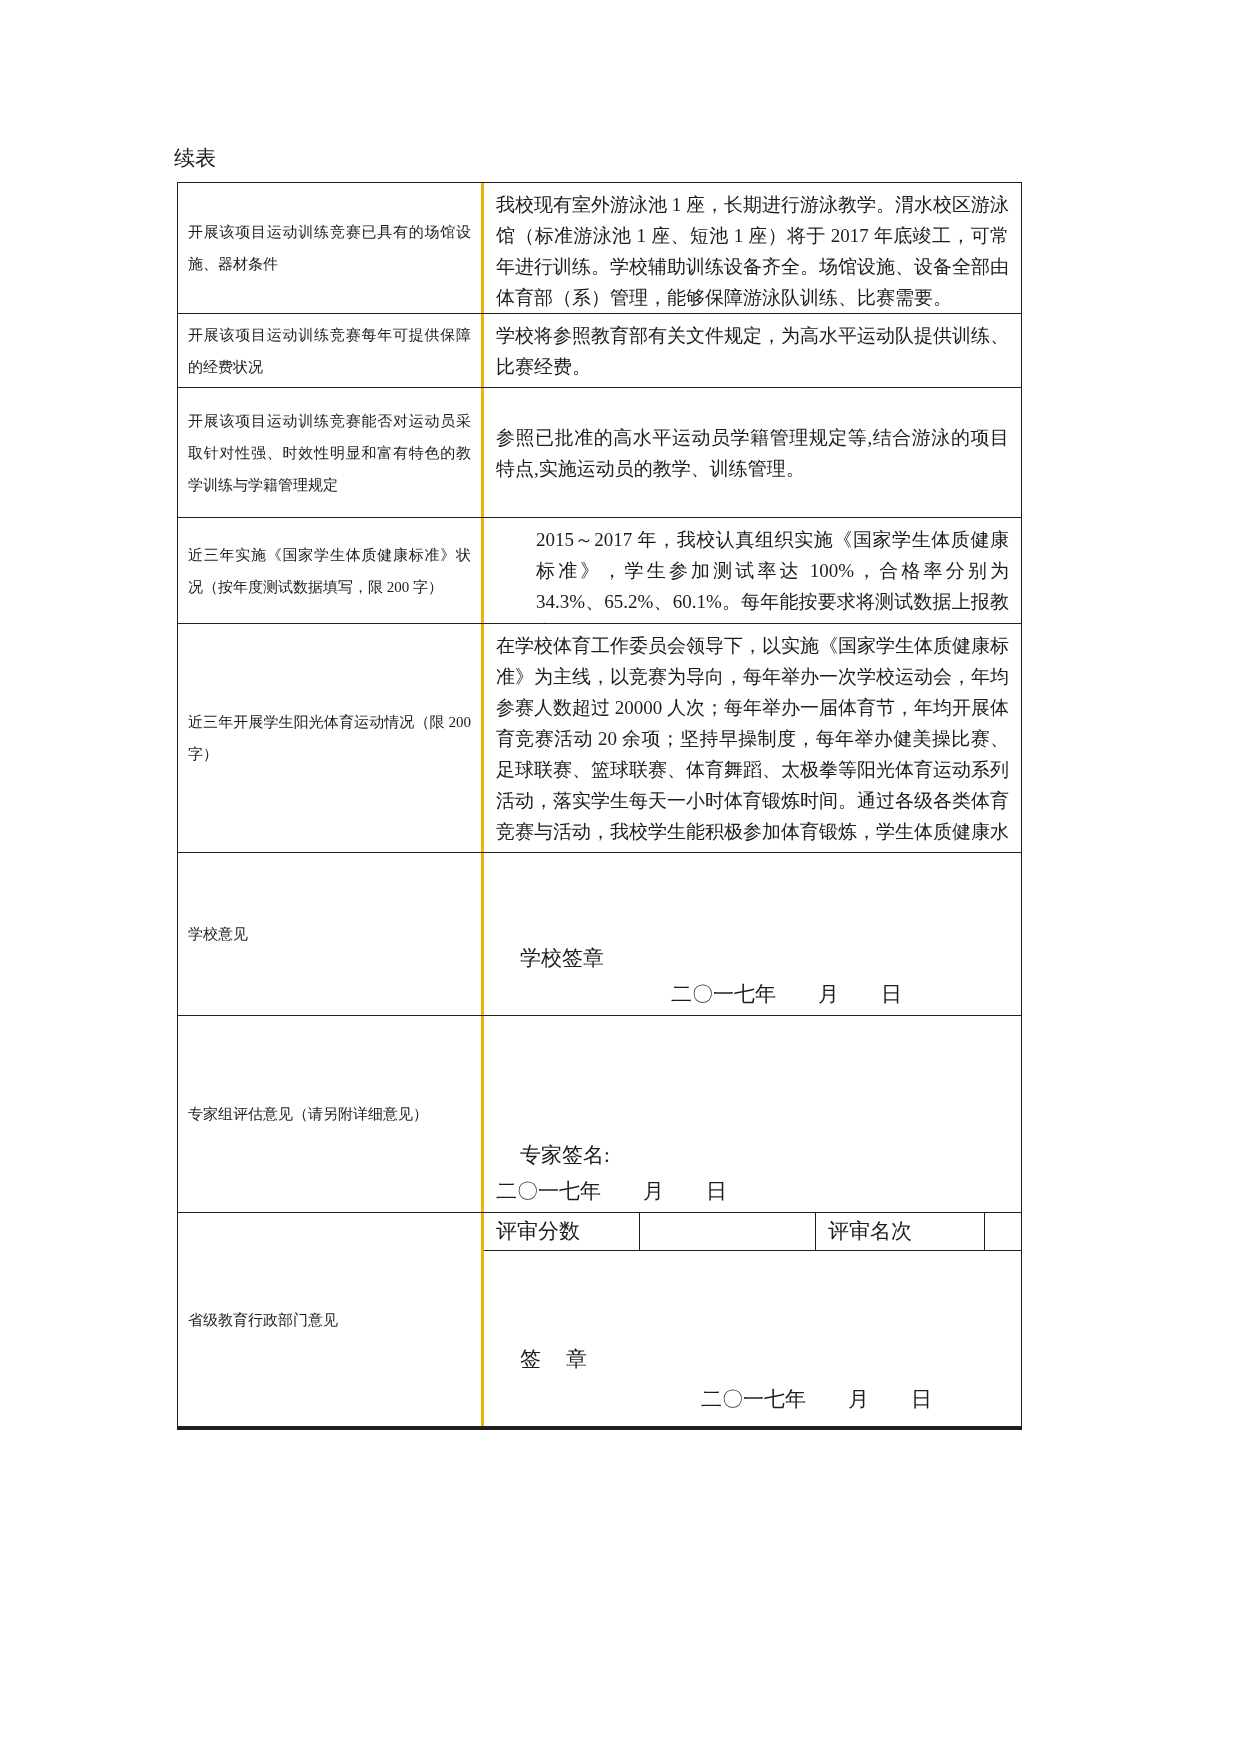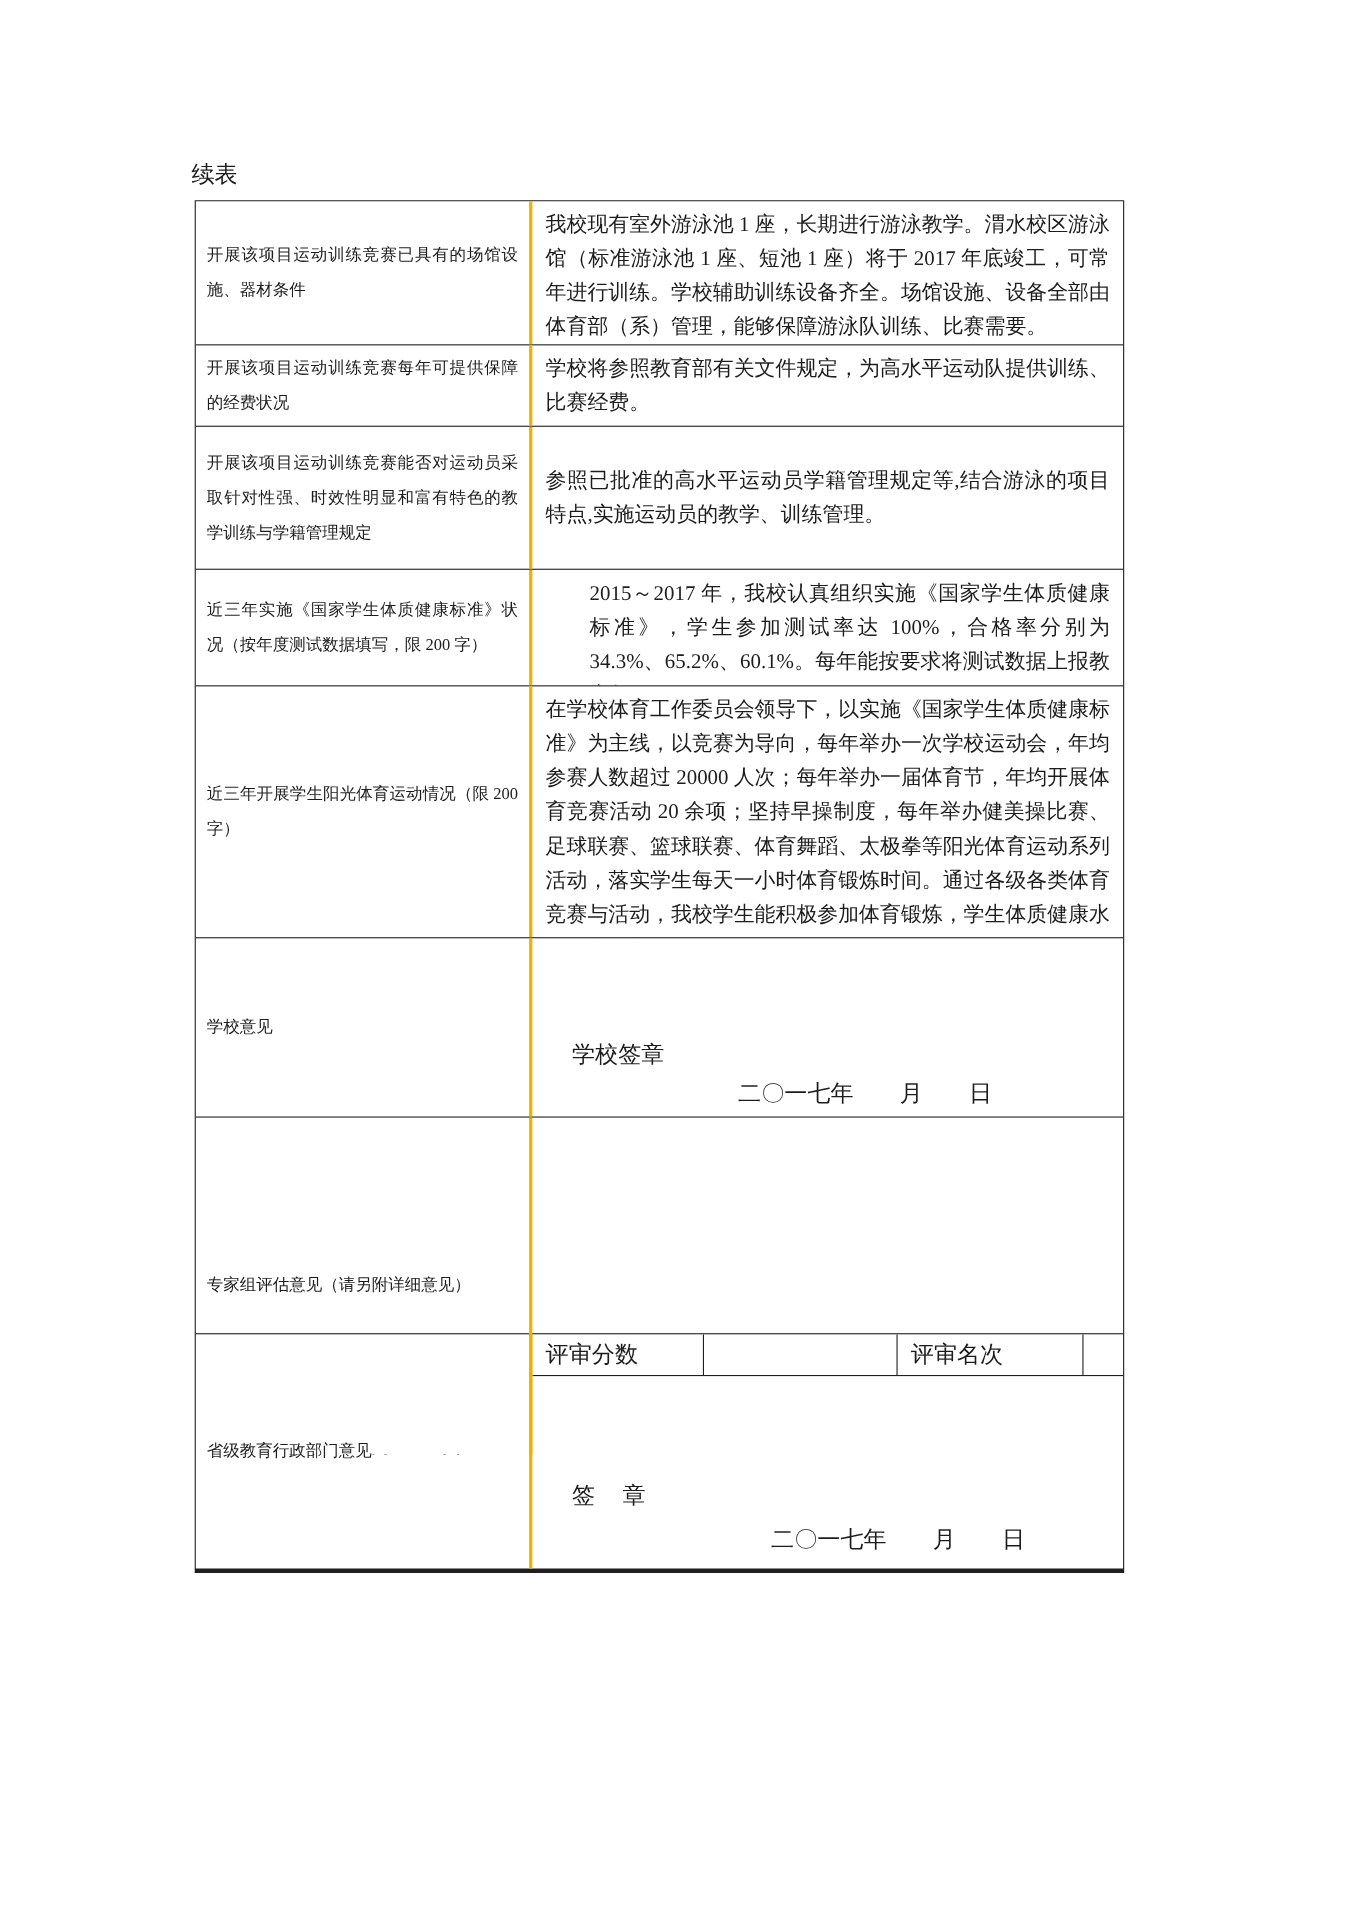--- a/index.html
+++ b/index.html
@@ -40,21 +40,21 @@
     text-align:justify; text-justify:inter-ideograph;
     display:flex; flex-direction:column;
   }
   .cnt.center-v { justify-content:center; }
   .r1 { height:131px; }
   .r2 { height:74px; }
   .r3 { height:130px; }
   .r4 { height:106px;gap:40px; }
   .r5 { height:229px; }
   .r6 { height:163px; }
-  .r7 { height:197px;flex-direction:column; }
+  .r7 { height:197px; }
   .r8 { height:213px; }
   .sig-cell { justify-content:flex-end; padding-bottom:6px; font-size:21px; text-align:left; }
   .sig-label { line-height:30px; margin-bottom:6px;margin-left:24px; }
   .date-line { line-height:30px; }
   .indent-mid { padding-left:175px; }
   .indent-big { padding-left:205px; }
   .prov-cell { padding:0; display:flex; flex-direction:column;justify-content:center; }
   .score-row { display:flex; height:38px; flex:0 0 38px; border-bottom:1px solid #1f1f1f; }
   .score-cell {
     height:100%; border-right:1px solid #1f1f1f;

